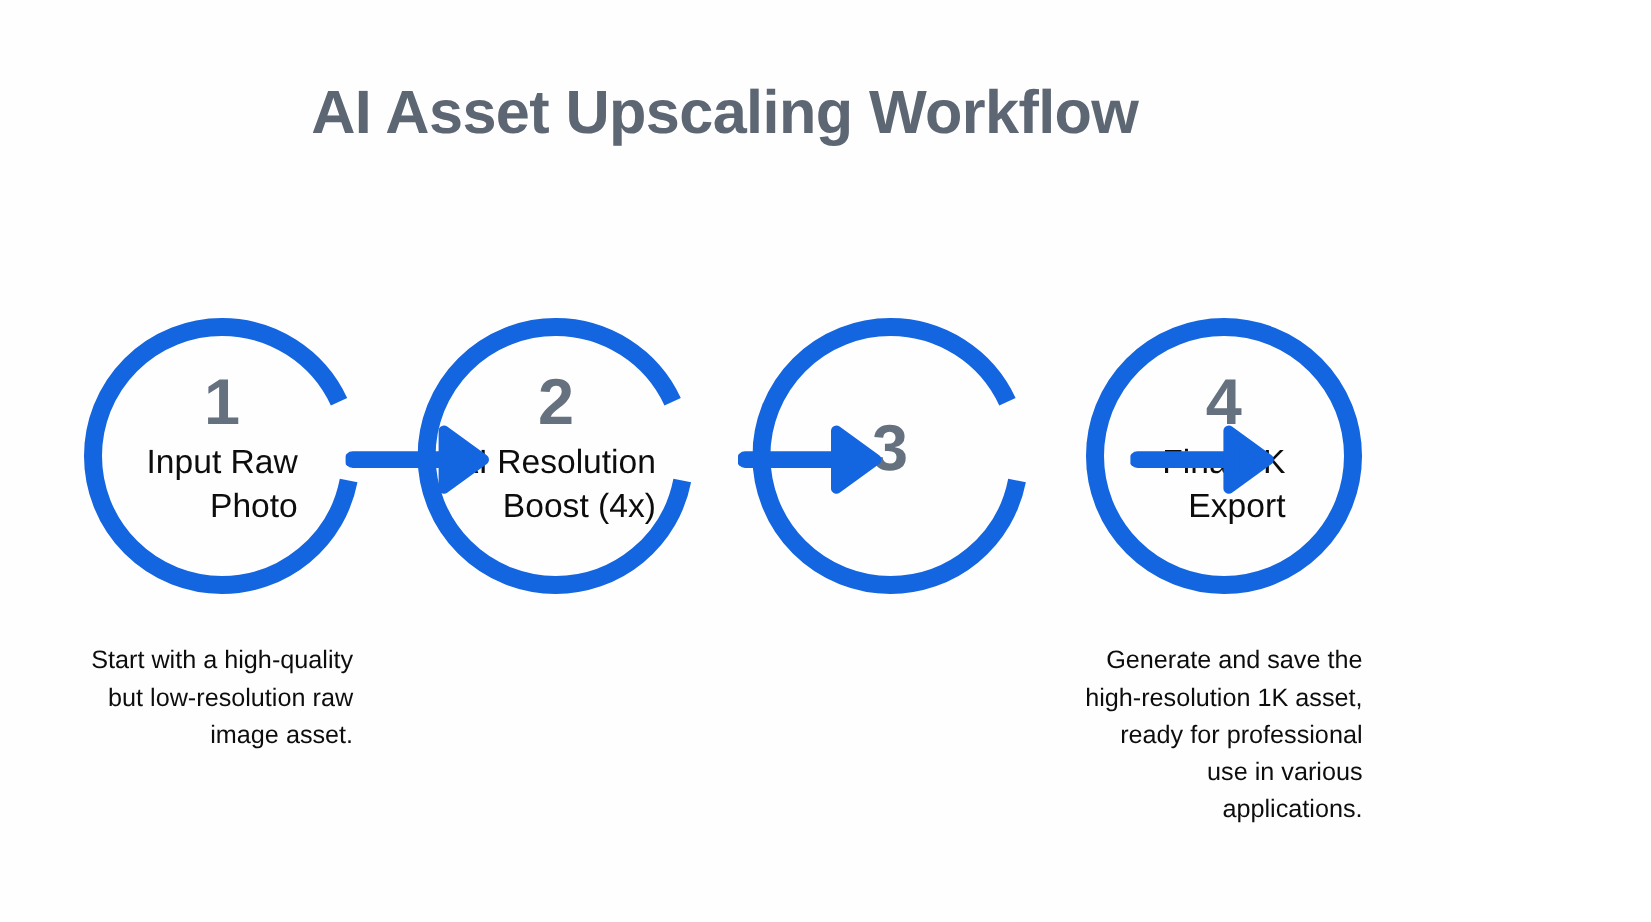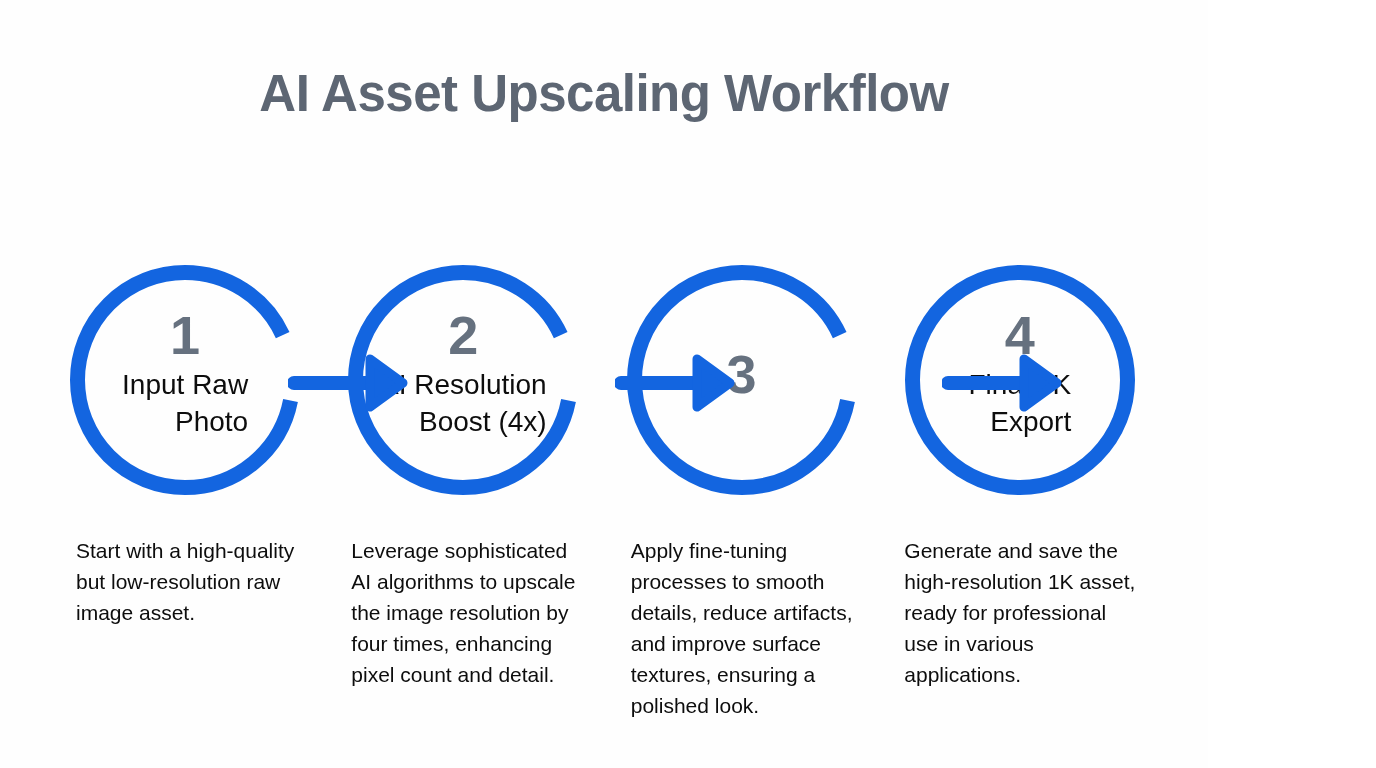--- a/index.html
+++ b/index.html
@@ -74,21 +74,21 @@
     font-weight:500;
     color:var(--text-black);
     white-space:pre-line;
     text-align:right;
   }
   .step-desc{
     margin-top:40px;
     font-size:21px;
     line-height:31px;
     color:var(--text-black);
-    text-align:left;
+    text-align:right;
     white-space:pre-line;
   }
   .arrow{
     position:absolute;
     top:82px;
     width:122px;height:72px;
   }
   .arrow-1{left:242px;}
   .arrow-2{left:569px;}
   .arrow-3{left:896px;}
@@ -134,42 +134,31 @@
       <div class="circle-wrap">
         <svg viewBox="0 0 230 230">
           <circle class="ring gap" cx="115" cy="115" r="107.5"></circle>
         </svg>
         <div class="circle-content">
           <div class="step-number">2</div>
           <div class="step-label">AI Resolution
 Boost (4x)</div>
         </div>
       </div>
-      <p class="step-desc">Leverage sophisticated
-AI algorithms to upscale
-the image resolution by
-four times, enhancing
-pixel count and detail.</p>
     </div>
 
     <div class="step">
       <div class="circle-wrap">
         <svg viewBox="0 0 230 230">
           <circle class="ring gap" cx="115" cy="115" r="107.5"></circle>
         </svg>
         <div class="circle-content">
           <div class="step-number">3</div>
         </div>
       </div>
-      <p class="step-desc">Apply fine-tuning
-processes to smooth
-details, reduce artifacts,
-and improve surface
-textures, ensuring a
-polished look.</p>
     </div>
 
     <div class="step">
       <div class="circle-wrap">
         <svg viewBox="0 0 230 230">
           <circle class="ring" cx="115" cy="115" r="107.5"></circle>
         </svg>
         <div class="circle-content">
           <div class="step-number">4</div>
           <div class="step-label">Final 4K

